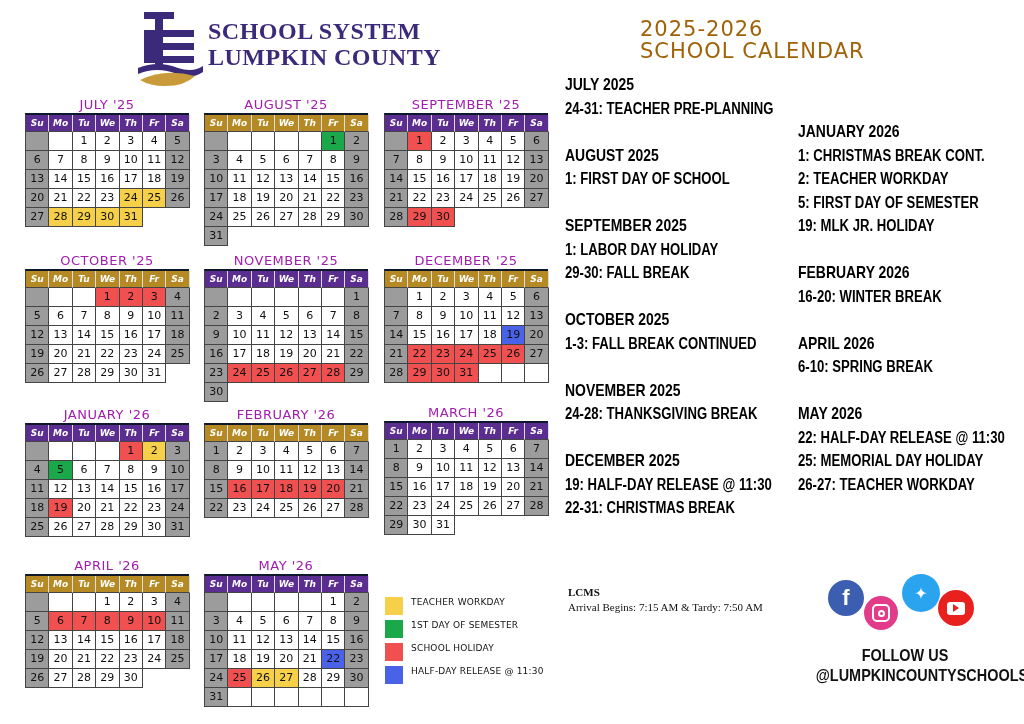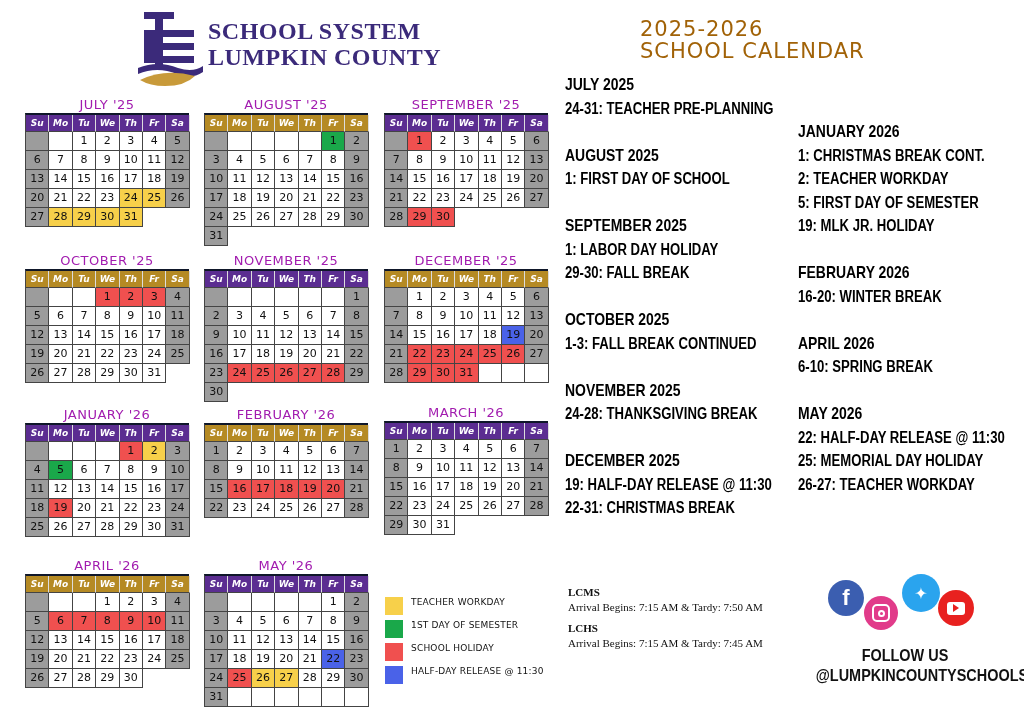--- a/index.html
+++ b/index.html
@@ -647,24 +647,20 @@
       <div class="sw" style="background: rgb(74, 98, 232);"></div>
       <div class="lb">HALF-DAY RELEASE @ 11:30</div>
     </div>
   </div>
 
 <div class="arrive" id="arrive">
     <div class="blk">
       <div class="t">LCMS</div>
       <div>Arrival Begins: 7:15 AM &amp; Tardy: 7:50 AM</div>
     </div>
-    <div class="blk">
-      <div class="t">LCHS</div>
-      <div>Arrival Begins: 7:15 AM &amp; Tardy: 7:45 AM</div>
-    </div>
   </div>
 
 <div class="social">
   <div class="ic" style="left:8px;top:8px;width:36px;height:36px;background:#3b5eb0;font-size:22px;font-family:'Liberation Sans',sans-serif">f</div>
   <div class="ic" style="left:44px;top:24px;width:34px;height:34px;background:#e13b8a">
       <div style="width:18px;height:18px;border:2px solid #fff;border-radius:5px;display:flex;align-items:center;justify-content:center">
         <div style="width:7px;height:7px;border:2px solid #fff;border-radius:50%"></div>
       </div>
     </div>
   <div class="ic" style="left:82px;top:2px;width:38px;height:38px;background:#2aa4ee;font-size:16px">✦</div>

